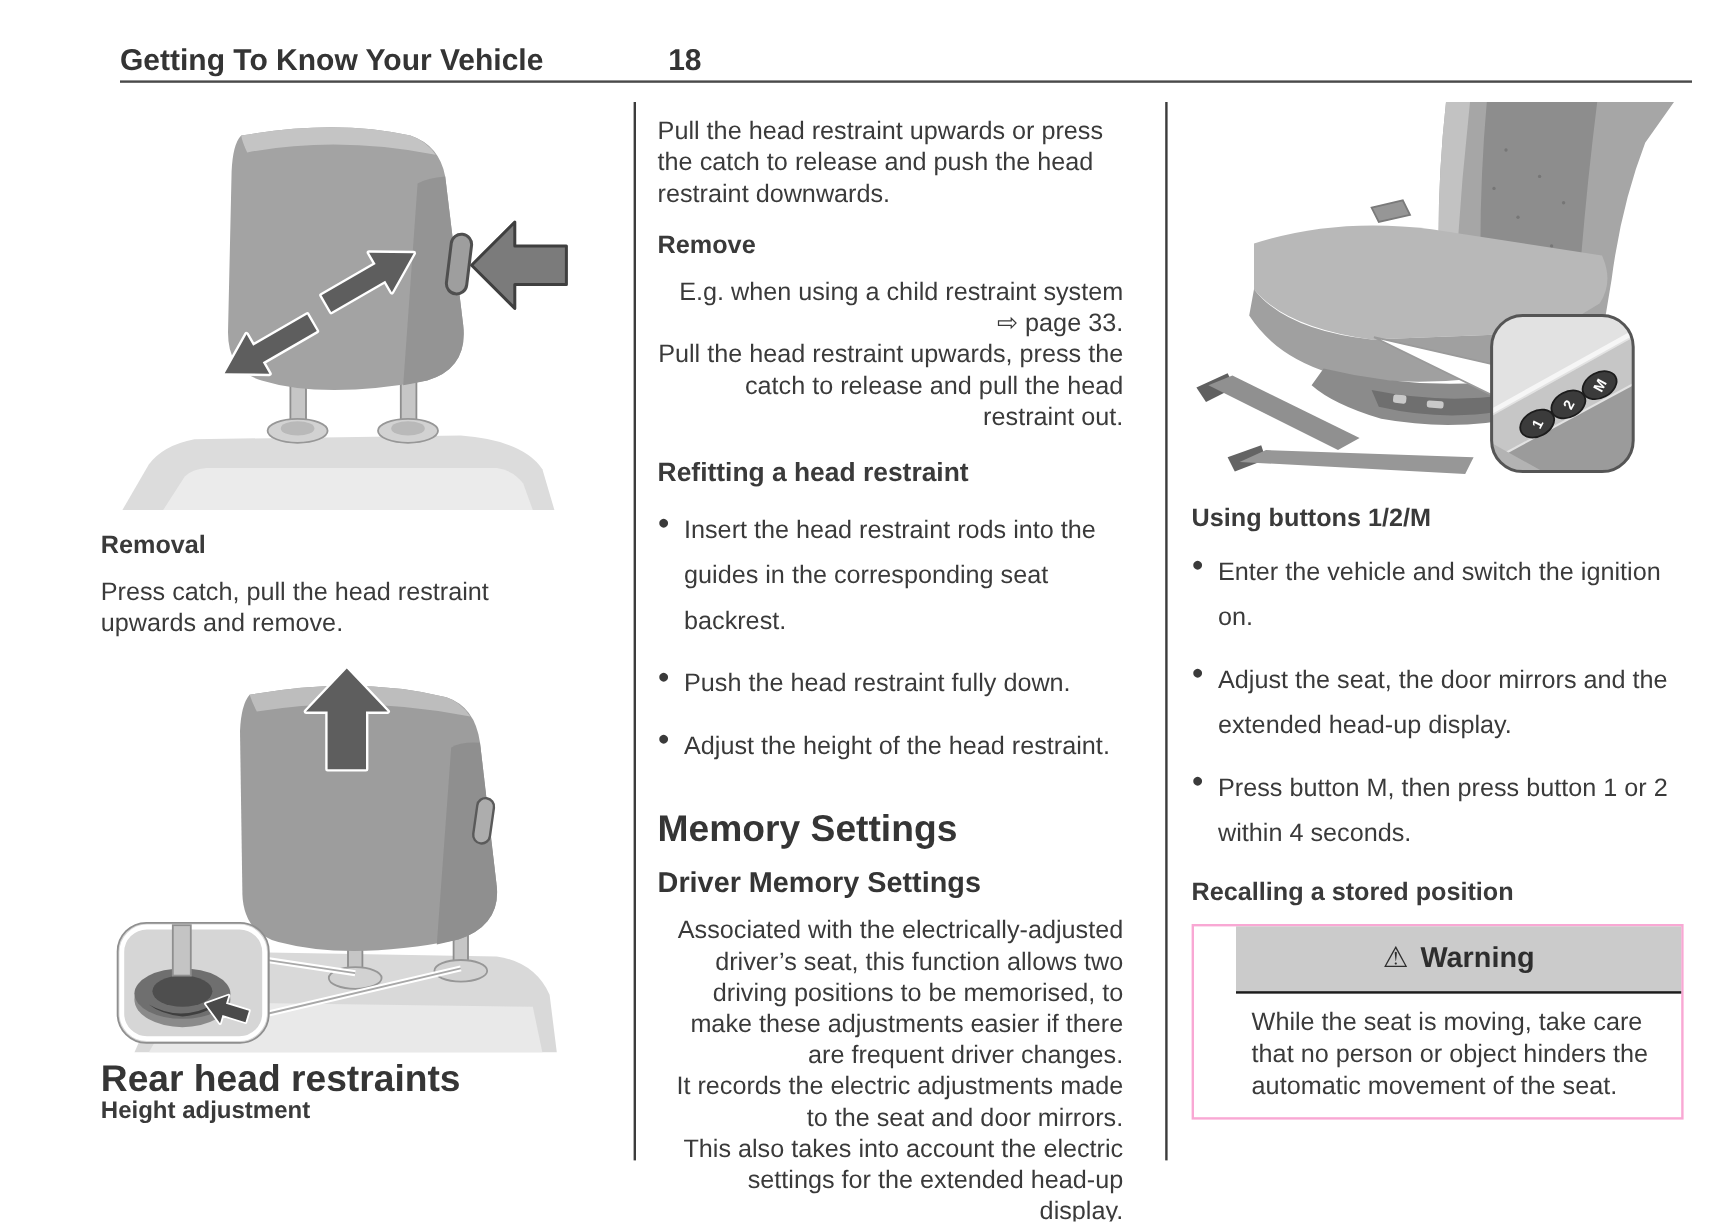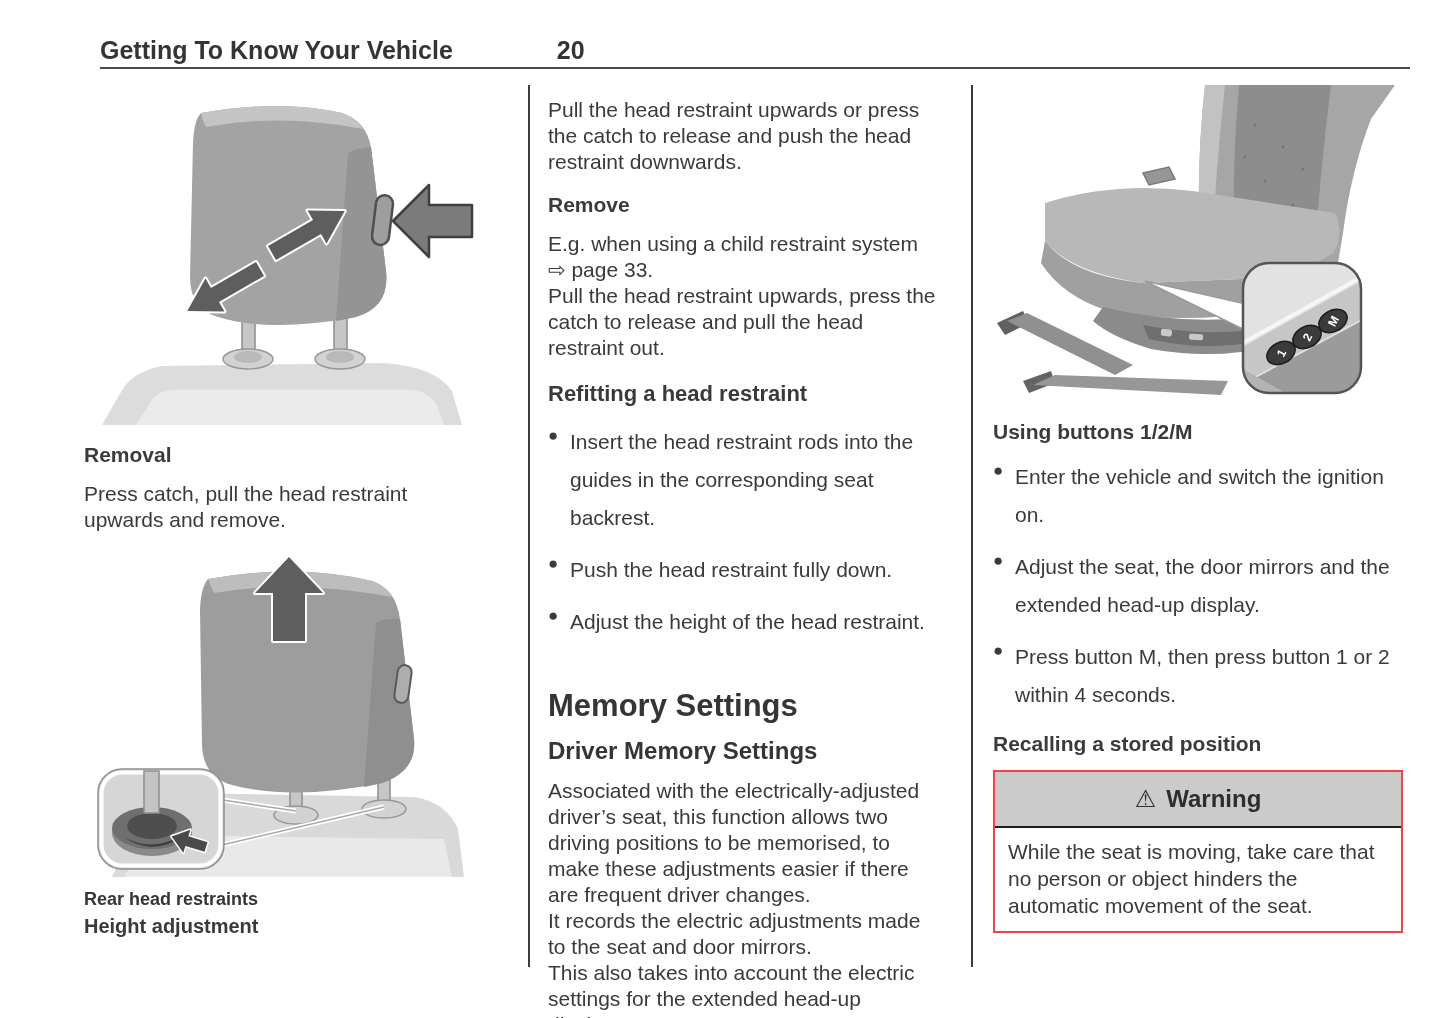--- a/index.html
+++ b/index.html
@@ -28,53 +28,53 @@
   .col-mid   { left:548px; width:388px; }
   .col-right { left:993px; width:410px; }
   .vsep {
     position:absolute; top:85px; width:2px; height:882px; background:#3c3c3c;
   }
   .vsep-1 { left:528px; }
   .vsep-2 { left:971px; }
 
   
   .body-txt { font-size:21px; line-height:26px; margin:12px 0 14px 0; }
-  .line-block div { font-size:21px; line-height:26px; }
+  .line-block div { font-size:21px; line-height:26px;text-align:right; }
   .line-block { margin:0 0 14px 0; }
   .h3 { font-size:21px; font-weight:bold; margin:18px 0 14px 0; line-height:24px; }
   .h3-lg { font-size:22px; font-weight:bold; margin:20px 0 16px 0; line-height:26px; }
-  .h1 { font-size:31px; font-weight:bold; margin:47px 0 8px 0; line-height:36px; color:#353535; }
+  .h1 { font-size:31px; font-weight:bold; margin:32px 0 8px 0; line-height:36px; color:#353535; }
   .h2 { font-size:24px; font-weight:bold; margin:12px 0 12px 0; line-height:30px; color:#353535; }
-  .cap-head { font-size:18px; font-weight:bold; line-height:28px; margin-top:8px; color:#353535; }
+  .cap-head { font-size:31px; font-weight:bold; line-height:28px; margin-top:8px; color:#353535; }
   .cap-sub  { font-size:20px; font-weight:bold; line-height:26px; }
 
   .bullet-row { display:flex; margin:0 0 14px 0; }
   .bullet-dot { flex:none; width:22px; font-size:17px; line-height:26px; }
   .bullet-txt { font-size:21px; line-height:38px; }
 
   
   .figure { line-height:0; }
   .fig2-wrap { margin-top:14px; }
 
   
-  .warn-box { border:2px solid #ef4444; margin-top:4px; }
+  .warn-box { border:2px solid #f9a8d4; margin-top:4px;padding-left:35px; }
   .warn-head {
     background:#cbcbcb; border-bottom:2px solid #1c1c1c;
     text-align:center; font-weight:bold; font-size:24px;
     padding:13px 0; line-height:28px; color:#2e2e2e;
   }
   .warn-head .warn-glyph { font-weight:normal; margin-right:10px; }
   .warn-body { padding:10px 13px 12px 13px; font-size:21px; line-height:27px;border-radius:20px; }
 </style>
 </head>
 <body>
 
 <div class="page-header">
   <span>Getting To Know Your Vehicle</span>
-  <span class="page-num">20</span>
+  <span class="page-num">18</span>
 </div>
 <div class="header-rule"></div>
 
 <div class="vsep vsep-1"></div>
 <div class="vsep vsep-2"></div>
 
 <div class="col col-left">
 
   <div class="figure">
     <svg width="392" height="340" viewBox="0 0 392 340">

